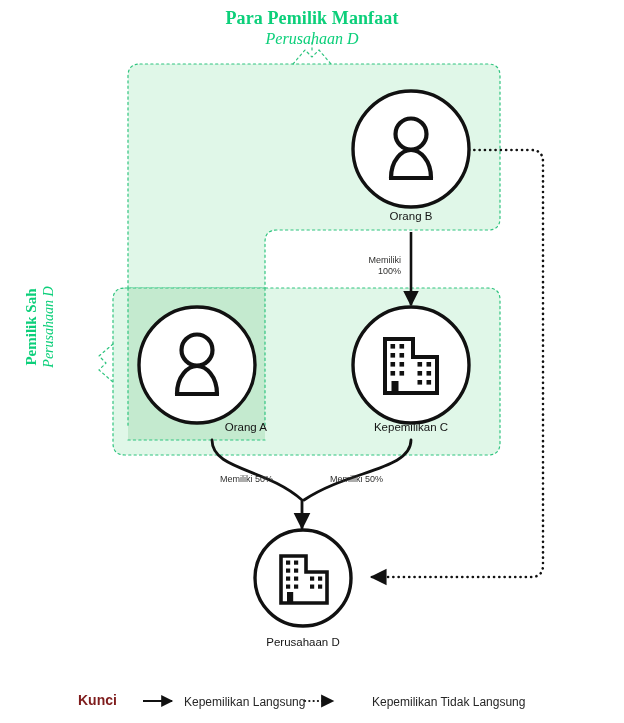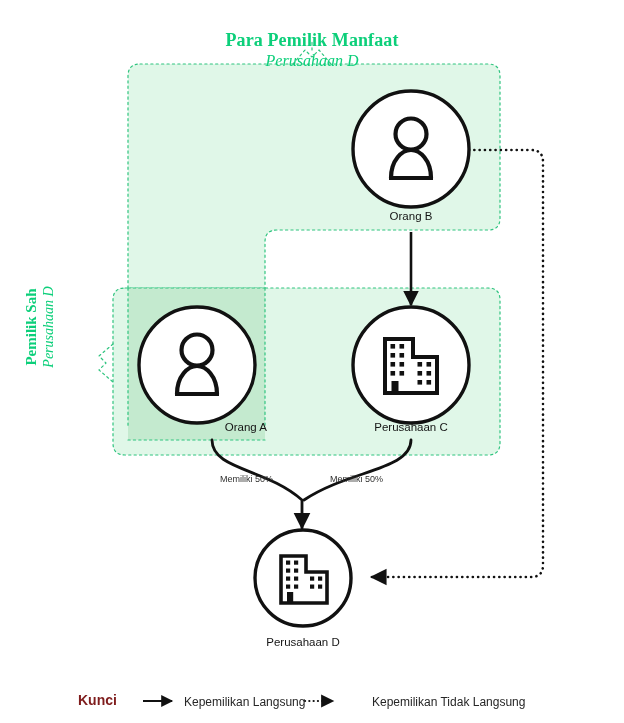--- a/index.html
+++ b/index.html
@@ -37,21 +37,20 @@
     width: 624px;
     text-align: center;
     color: #0ccf7a;
     font-family: "Liberation Serif", serif;
   }
   .title-main {
     font-size: 18px;
     font-weight: bold;
     letter-spacing: 0.1px;
     line-height: 20px;
-    margin-top: 22px;
   }
   .title-sub {
     font-size: 16px;
     font-style: italic;
     line-height: 20px;
     margin-top: 1px;
   }
 
   .vtitle-wrap {
     left: -40px;
@@ -244,23 +243,27 @@
     <div class="title-sub">Perusahaan D</div>
   </div>
 
   <div class="txt vtitle-wrap">
     <div class="vtitle-main">Pemilik Sah</div>
     <div class="vtitle-sub">Perusahaan D</div>
   </div>
 
   <div class="txt node-label" style="left:341px; top:210px; width:140px;">Orang B</div>
   <div class="txt node-label" style="left:127px; top:421px; width:140px;text-align:right;">Orang A</div>
-  <div class="txt node-label" style="left:341px; top:421px; width:140px;">Perusahaan C</div>
+  <div class="txt node-label" style="left:341px; top:421px; width:140px;">Kepemilikan C</div>
   <div class="txt node-label" style="left:233px; top:636px; width:140px;">Perusahaan D</div>
 
+  <div class="txt edge-label right-al" style="left:301px; top:255px; width:100px;">
+    <div>Memiliki</div>
+    <div>100%</div>
+  </div>
 
   <div class="txt edge-label" style="left:220px; top:474px;">Memiliki 50%</div>
 
   <div class="txt edge-label" style="left:330px; top:474px;">Memiliki 50%</div>
 
   <div class="txt legend-title" style="left:78px; top:692px;">Kunci</div>
   <div class="txt legend-text" style="left:184px; top:695px;">Kepemilikan Langsung</div>
   <div class="txt legend-text" style="left:372px; top:695px;">Kepemilikan Tidak Langsung</div>
 
 </div>

